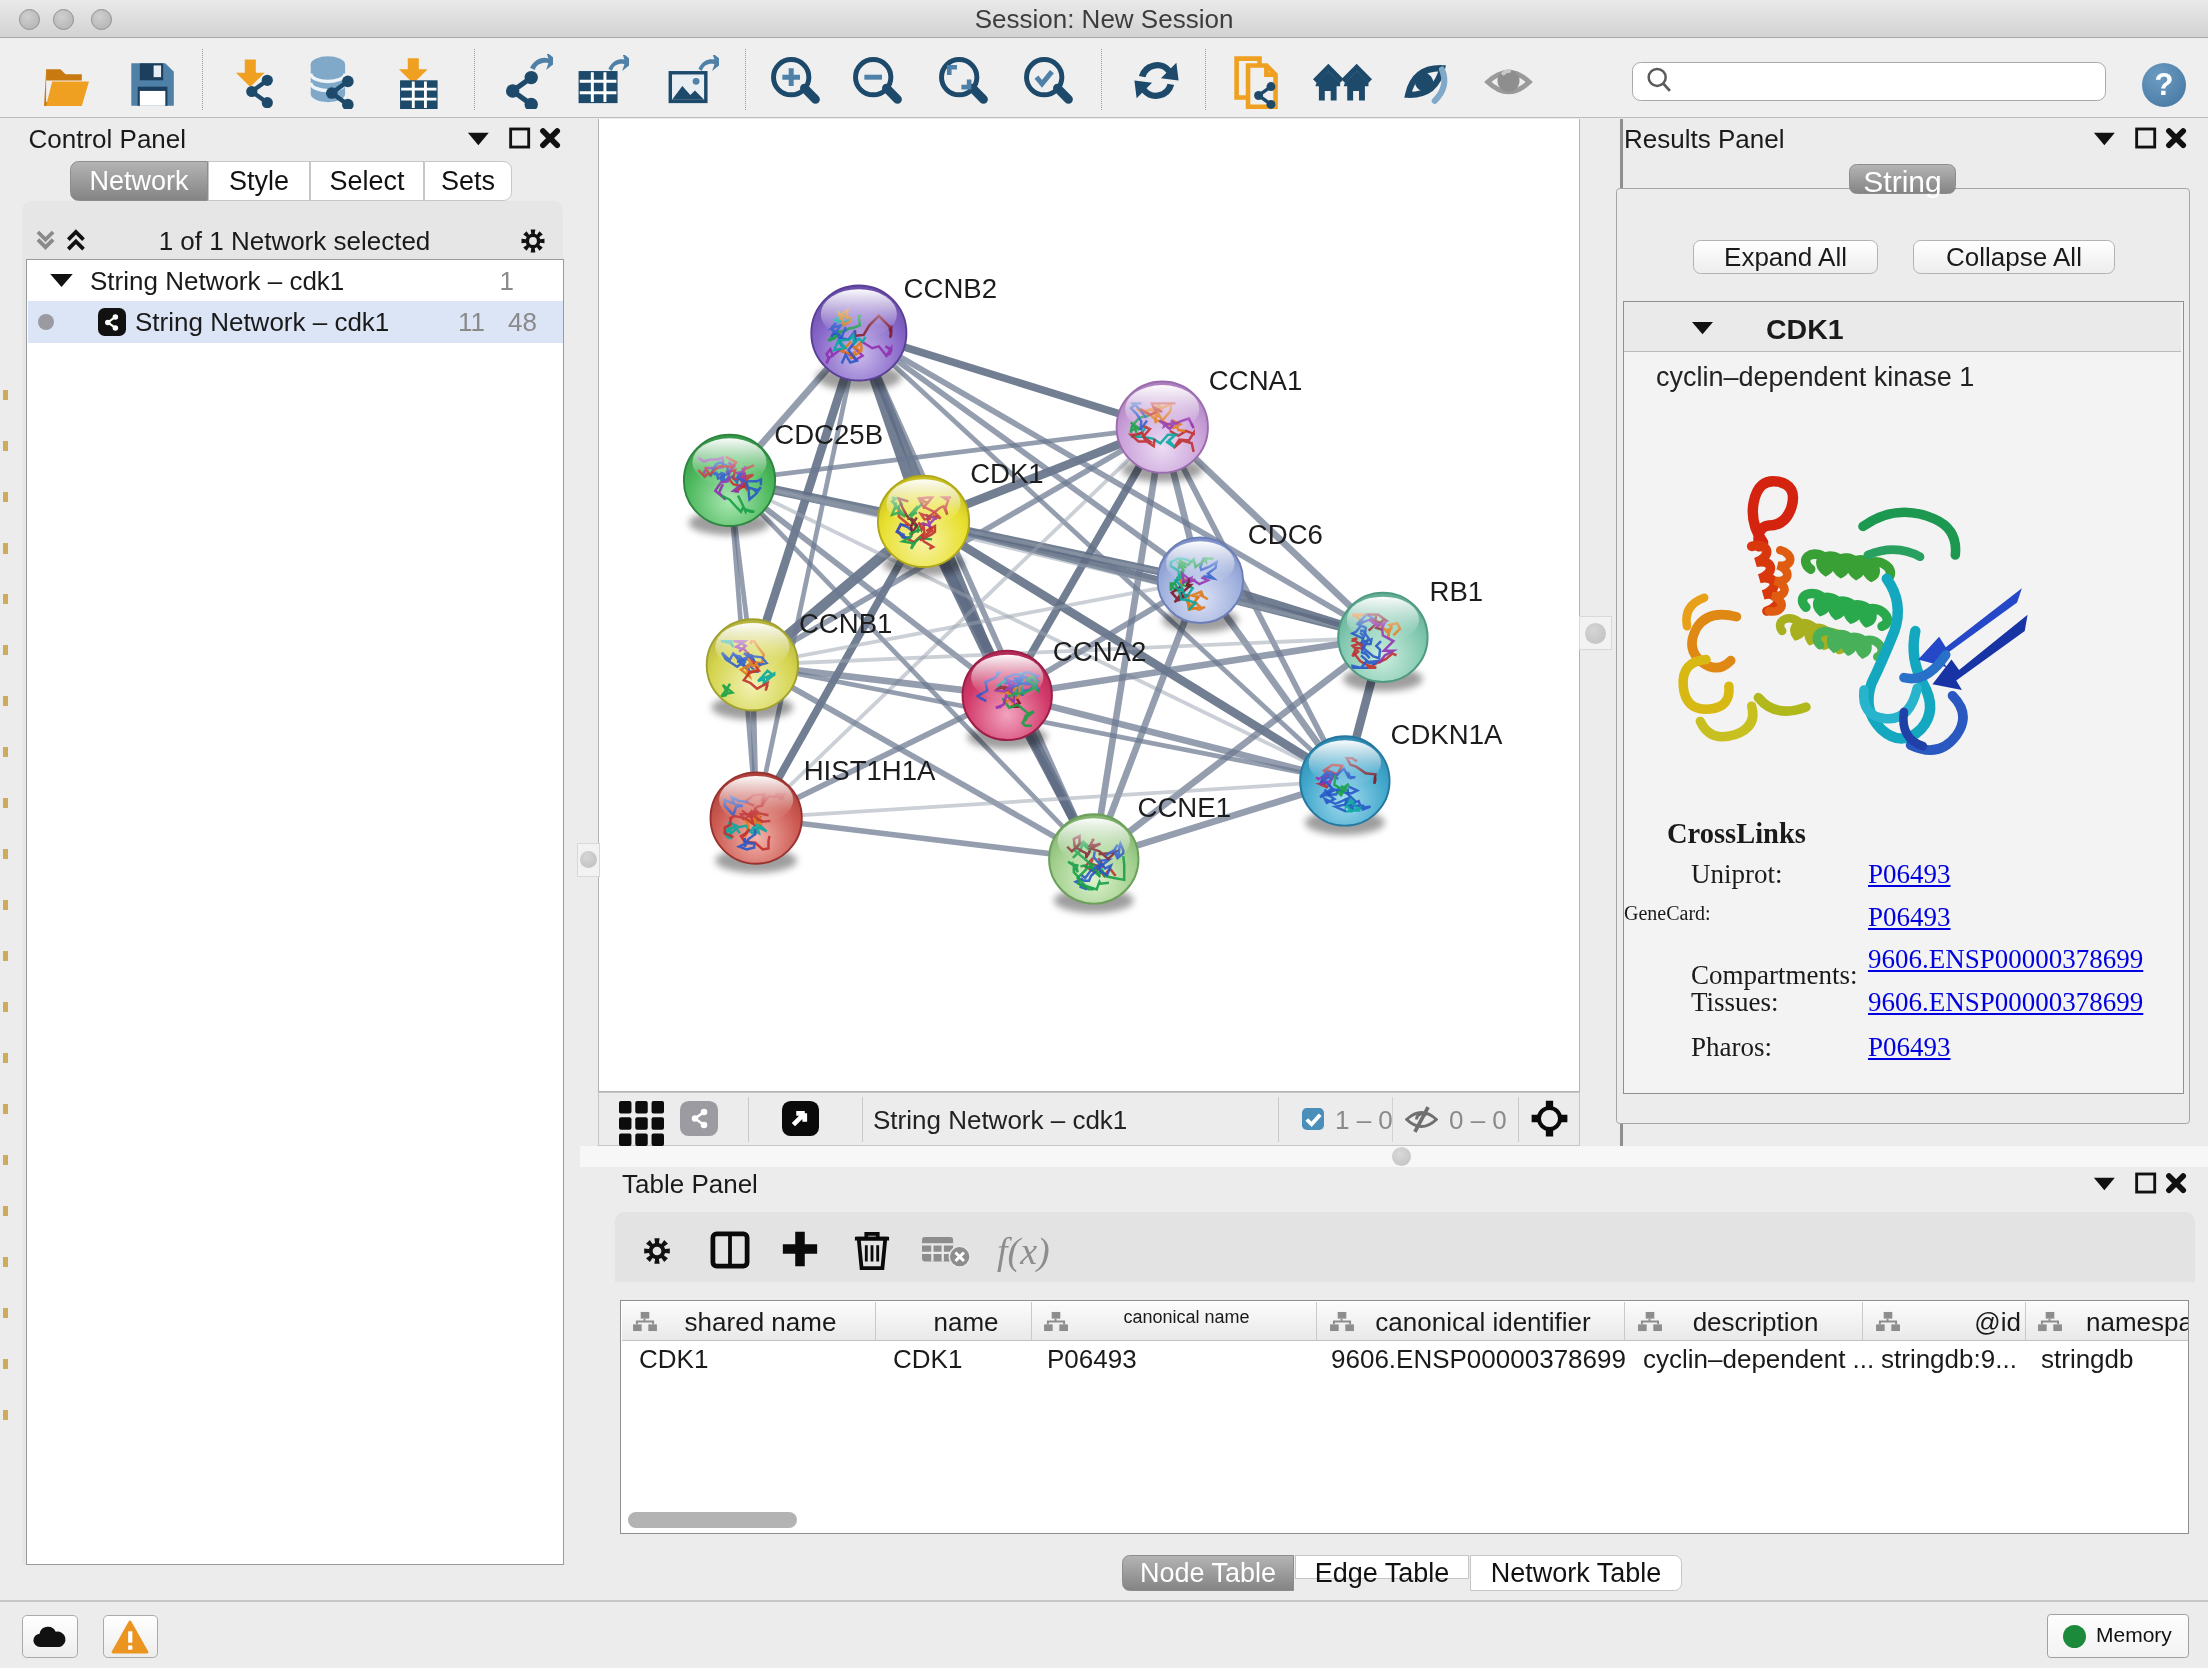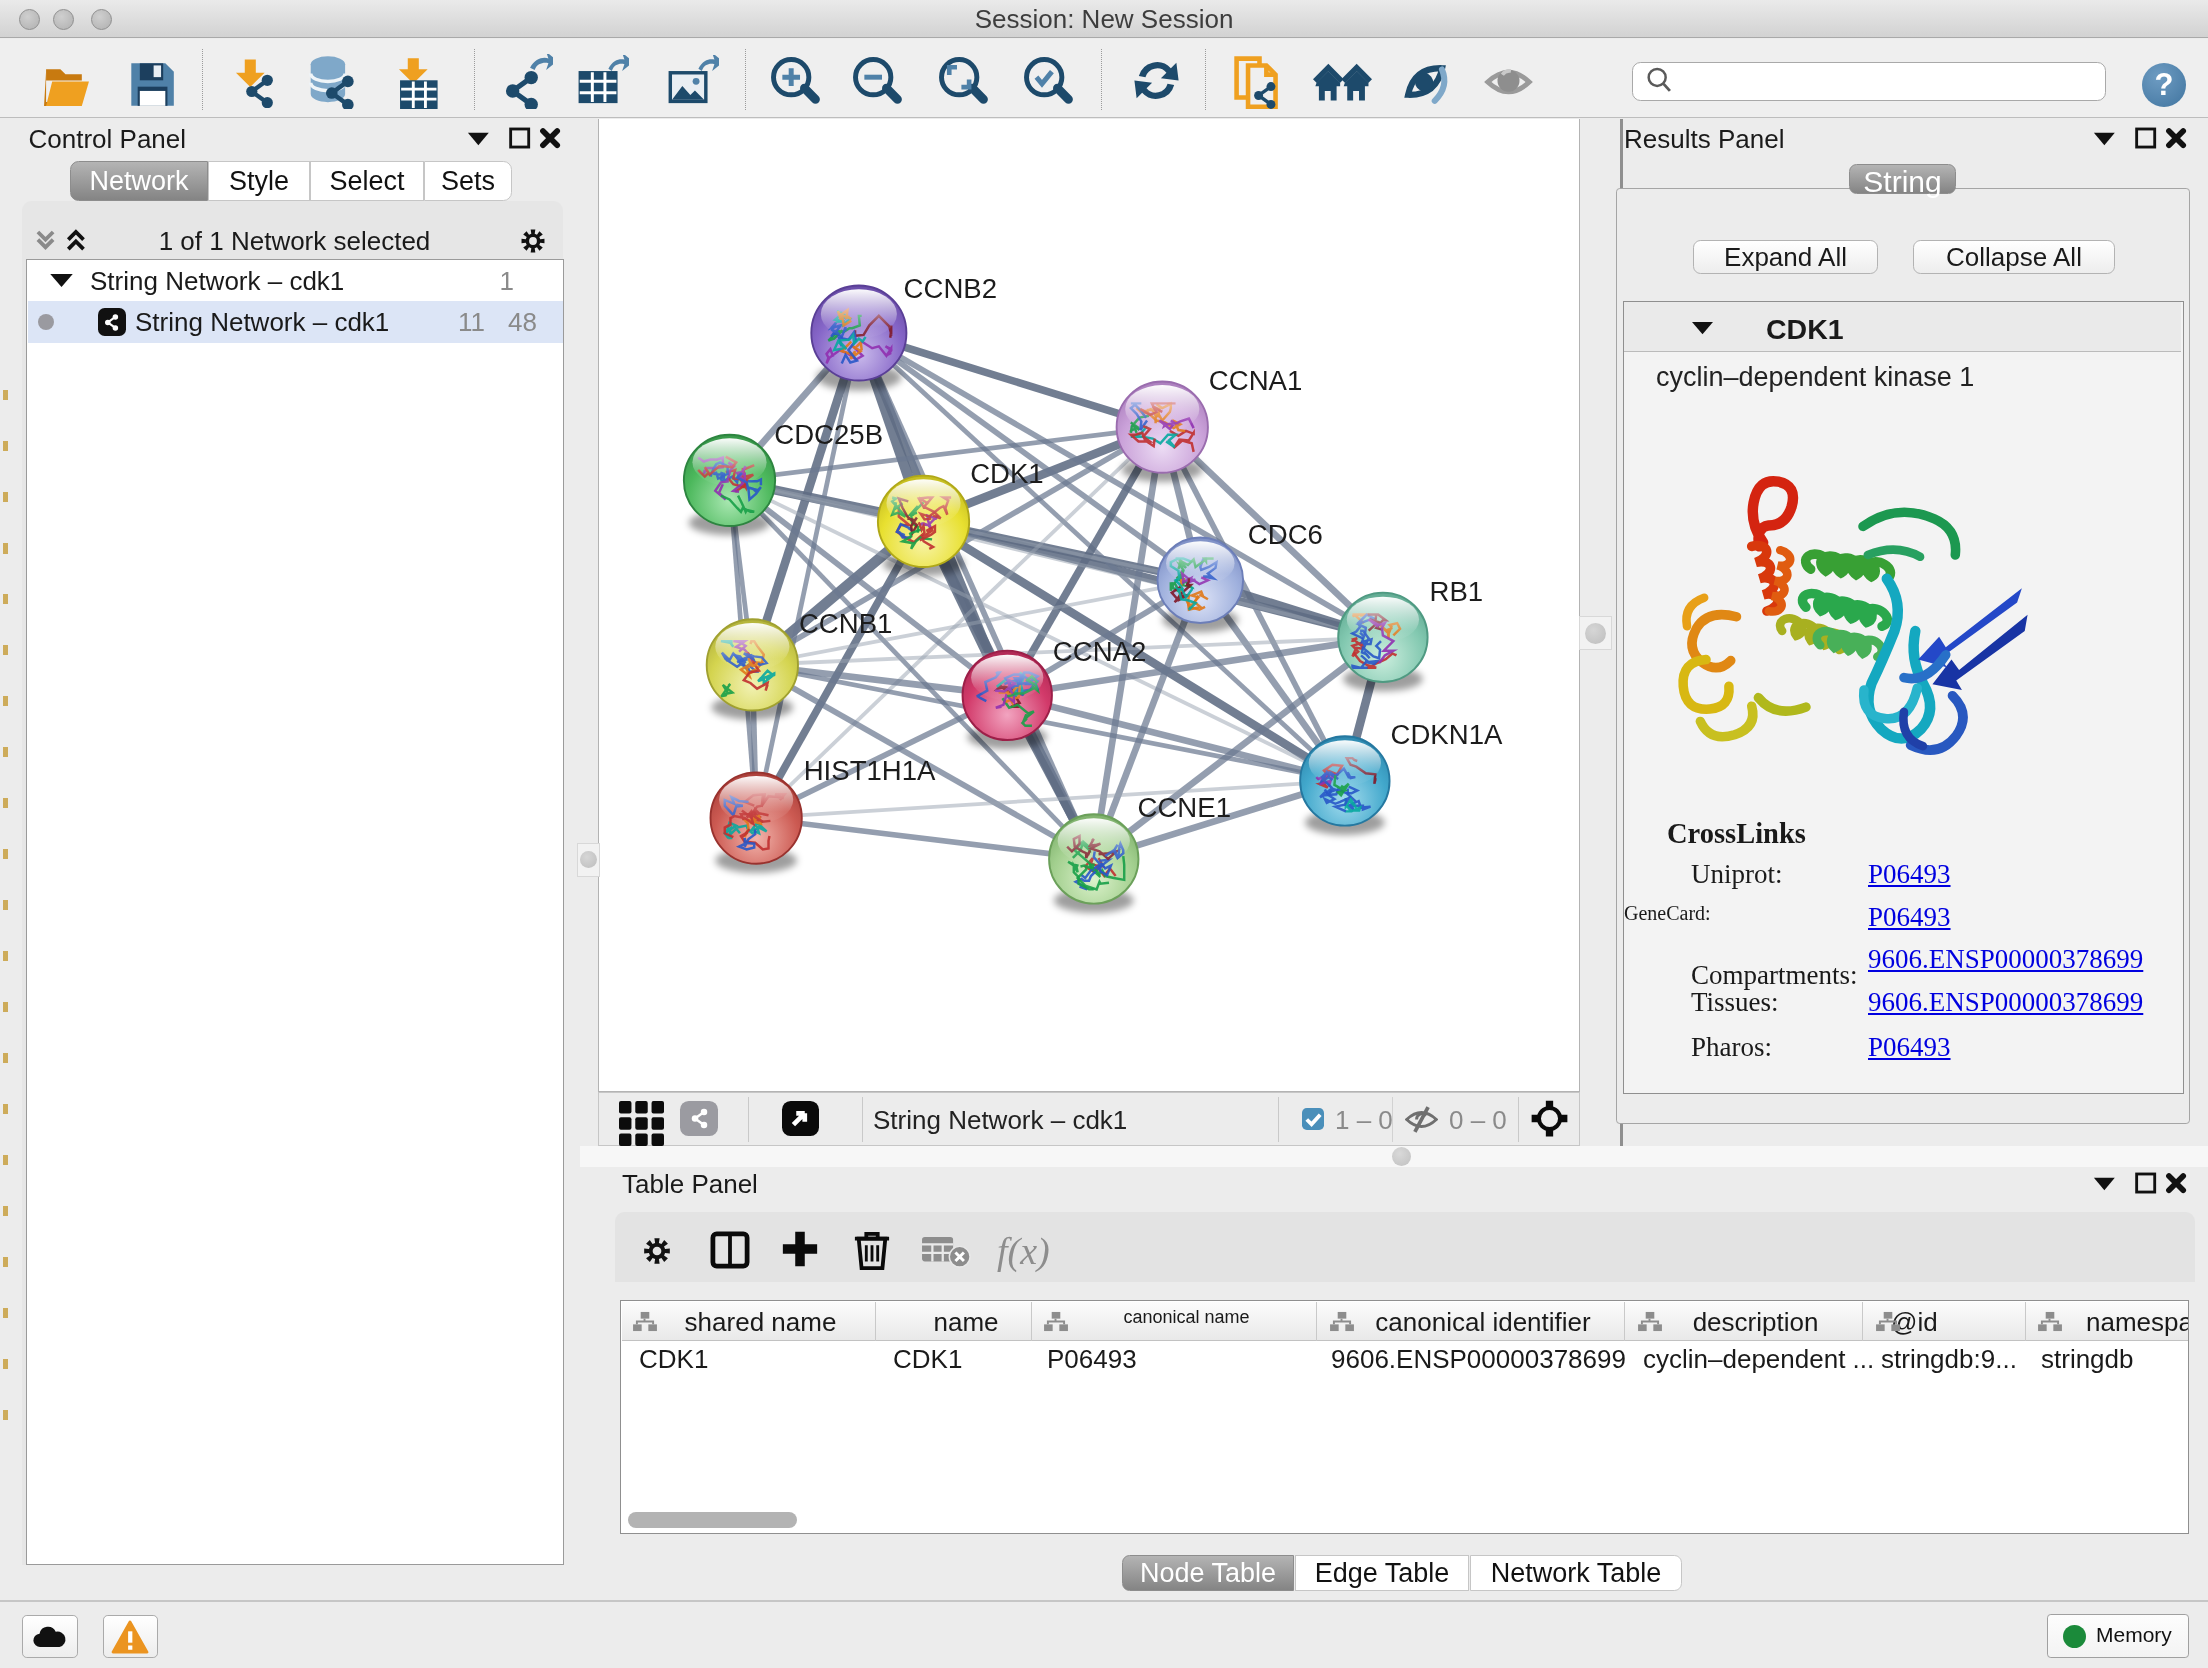--- a/index.html
+++ b/index.html
@@ -707,21 +707,21 @@
   </svg>
 <div class="txt" style="left:1653px;top:1307px;width:205px;text-align:center;font-size:26px">description</div>
 <svg class="abs" style="left:1638px;top:1311px" width="24" height="21" viewBox="0 0 25 22">
     <g fill="#8d8d8d">
       <rect x="8" y="1" width="9" height="7"></rect>
       <rect x="0" y="14" width="9" height="7"></rect>
       <rect x="16" y="14" width="9" height="7"></rect>
     </g>
     <path d="M12 8 v3 M4 14 v-3 h17 v3" stroke="#8d8d8d" stroke-width="2" fill="none"></path>
   </svg>
-<div class="txt" style="left:1891px;top:1307px;width:130px;text-align:left;font-size:26px">@id</div>
+<div class="txt" style="left:1891px;top:1307px;width:130px;text-align:right;font-size:26px">@id</div>
 <svg class="abs" style="left:1876px;top:1311px" width="24" height="21" viewBox="0 0 25 22">
     <g fill="#8d8d8d">
       <rect x="8" y="1" width="9" height="7"></rect>
       <rect x="0" y="14" width="9" height="7"></rect>
       <rect x="16" y="14" width="9" height="7"></rect>
     </g>
     <path d="M12 8 v3 M4 14 v-3 h17 v3" stroke="#8d8d8d" stroke-width="2" fill="none"></path>
   </svg>
 <div class="txt" style="left:2086px;top:1307px;width:102px;overflow:hidden;font-size:26px">namespace</div>
 <svg class="abs" style="left:2038px;top:1311px" width="24" height="21" viewBox="0 0 25 22">
@@ -734,21 +734,21 @@
   </svg>
 <div class="txt" style="left:639px;top:1344px;font-size:26px">CDK1</div>
 <div class="txt" style="left:893px;top:1344px;font-size:26px">CDK1</div>
 <div class="txt" style="left:1047px;top:1344px;font-size:26px">P06493</div>
 <div class="txt" style="left:1331px;top:1344px;font-size:26px">9606.ENSP00000378699</div>
 <div class="txt" style="left:1643px;top:1344px;font-size:26px">cyclin–dependent ...</div>
 <div class="txt" style="left:1881px;top:1344px;font-size:26px">stringdb:9...</div>
 <div class="txt" style="left:2041px;top:1344px;font-size:26px">stringdb</div>
 <div class="abs" style="left:628px;top:1512px;width:169px;height:16px;border-radius:8.6px;background:#b3b3b3"></div>
 <div class="abs seltab" style="left:1122px;top:1555px;width:172px;height:36px;border-radius:7.6px 0 0 7.6px;font-size:27px;text-align:center;line-height:34px">Node Table</div>
-<div class="abs whitetab" style="left:1295px;top:1555px;width:174px;height:36px;font-size:27px;text-align:center;line-height:34px">Edge Table</div>
+<div class="abs whitetab" style="left:1295px;top:1555px;width:174px;height:24px;font-size:27px;text-align:center;line-height:34px">Edge Table</div>
 <div class="abs whitetab" style="left:1470px;top:1555px;width:212px;height:36px;border-radius:0 7.6px 7.6px 0;font-size:27px;text-align:center;line-height:34px">Network Table</div>
 <div class="abs" style="left:0;top:1600px;width:2208px;height:1.9px;background:#c6c6c6"></div>
 <div class="abs graybtn" style="left:22px;top:1615px;width:56px;height:43px;border-radius:4.8px;border-color:#aaa"></div>
 <svg class="abs" style="left:31px;top:1624px" width="38" height="26" viewBox="0 0 40 27">
     <path d="M10 24 a7 7 0 0 1 -1 -14 a9 9 0 0 1 17 -2 a8 8 0 0 1 4 16 z" fill="#111"></path>
   </svg>
 <div class="abs graybtn" style="left:103px;top:1615px;width:55px;height:43px;border-radius:4.8px;border-color:#aaa"></div>
 <svg class="abs" style="left:111px;top:1620px" width="38" height="34" viewBox="0 0 40 36">
     <path d="M20 2 L38 34 H2 Z" fill="#eb9420" stroke="#eb9420" stroke-width="3" stroke-linejoin="round"></path>
     <rect x="18" y="12" width="4.5" height="12" fill="#fff"></rect>

